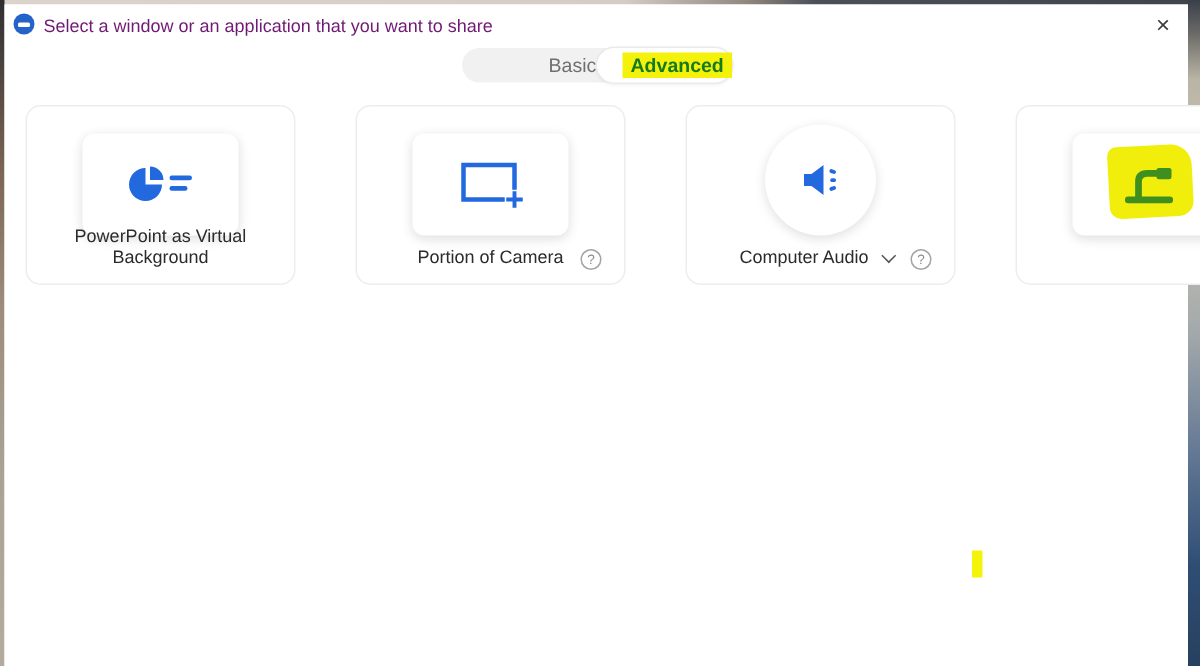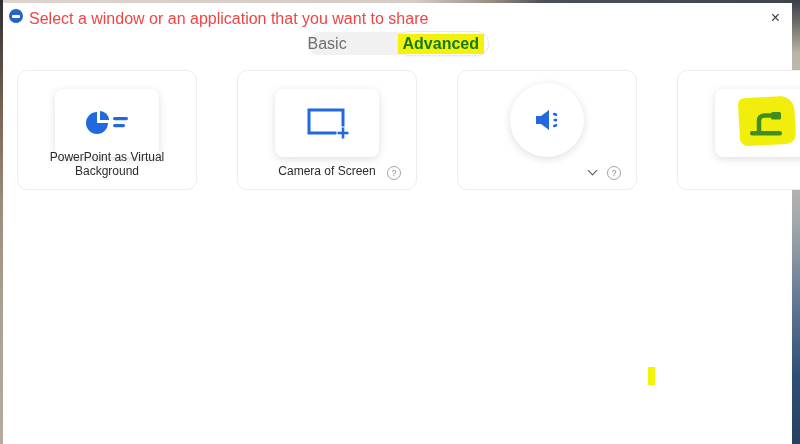--- a/index.html
+++ b/index.html
@@ -16,28 +16,28 @@
   .edge-right { position:absolute; top:0; right:0; width:8px; height:100%;
     background:linear-gradient(to bottom,#3a3f49 0%,#6a6a67 5%,#bab5a6 12%,#c7c2b2 30%,#a3a9ab 50%,#5c7391 70%,#2f4d74 85%,#27405f 100%); }
 
   .dialog { position:absolute; left:3px; top:3px; right:8px; bottom:0; background:#fff; }
 
   .titlebar { position:relative; height:30px; }
   .app-icon { position:absolute; left:6px; top:6px; width:14px; height:14px;
     border-radius:50%; background:#2563c9; }
   .app-icon::after { content:""; position:absolute; left:3px; top:6px; width:8px; height:2.5px;
     background:#fff; border-radius:1px; }
-  .dialog-title { position:absolute; left:26px; top:7px; font-size:16px; color:#ef4444;text-align:center; }
+  .dialog-title { position:absolute; left:26px; top:7px; font-size:12px; color:#701a75;text-align:center; }
   .close-btn { position:absolute; right:12px; top:7px; font-size:16px; line-height:16px;
     color:#3c3c3c; cursor:pointer; }
 
   .tabs { position:absolute; left:50%; transform:translateX(-50%); top:29px;
     width:180px; height:23px; background:#f1f1f2; border-radius:12px; display:flex; }
-  .tab { flex:1; display:flex; align-items:center; justify-content:flex-start;
-    font-size:16px; color:#6f6f6f; cursor:pointer; }
+  .tab { flex:1; display:flex; align-items:center; justify-content:flex-end;
+    font-size:13px; color:#6f6f6f; cursor:pointer; }
   .tab.selected { background:#fff; border-radius:12px;
     box-shadow:0 0 0 1px #eaeaea, 0 1px 3px rgba(0,0,0,.10); }
   .hl-text { background:#f4f10a; color:#157a1d; font-weight:bold; padding:1px 5px; }
 
   .cards { position:absolute; left:14px; top:67px; display:grid;
     grid-template-columns:repeat(4,180px); grid-auto-rows:120px; column-gap:15px; row-gap:10px;gap:40px; }
   .card { position:relative; width:180px; height:120px; background:#fff;
     border:1px solid #ededed; border-radius:10px; cursor:pointer; }
   .tile { position:absolute; left:50%; transform:translateX(-50%); top:18px;
     width:104px; height:68px; background:#fff; border-radius:8px;
@@ -102,33 +102,34 @@
       <div class="card">
         <div class="tile">
           <svg width="46" height="36" viewBox="0 0 46 36">
             <rect x="5" y="5" width="34" height="23" fill="none" stroke="#2268df" stroke-width="3"></rect>
             <line x1="39" y1="21.5" x2="39" y2="34.5" stroke="#fff" stroke-width="6"></line>
             <line x1="32.5" y1="28" x2="45.5" y2="28" stroke="#fff" stroke-width="6"></line>
             <line x1="39" y1="22.5" x2="39" y2="33.5" stroke="#2268df" stroke-width="2.6"></line>
             <line x1="33.5" y1="28" x2="44.5" y2="28" stroke="#2268df" stroke-width="2.6"></line>
           </svg>
         </div>
-        <div class="card-label">Camera of Screen</div>
+        <div class="card-label">Portion of Camera</div>
         <div class="help-icon">?</div>
       </div>
 
       <div class="card">
         <div class="tile circle">
           <svg width="30" height="30" viewBox="0 0 30 30">
             <polygon points="4,11 9,11 17,5 17,25 9,19 4,19" fill="#2268df"></polygon>
             <rect x="21" y="8" width="4.5" height="2.6" rx="1.3" fill="#2268df" transform="rotate(18 23 9)"></rect>
             <rect x="21.5" y="13.8" width="3.8" height="2.6" rx="1.3" fill="#2268df"></rect>
             <rect x="21" y="19.4" width="4.5" height="2.6" rx="1.3" fill="#2268df" transform="rotate(-18 23 21)"></rect>
           </svg>
         </div>
+        <div class="card-label shift-left">Computer Audio</div>
         <div class="chevron-icon"></div>
         <div class="help-icon">?</div>
       </div>
 
 
       <div class="card">
         <div class="tile">
           <div class="yellow-blob"></div>
           <svg width="44" height="32" viewBox="0 0 44 32" style="position:relative;z-index:2">
             <rect x="5" y="24" width="32" height="4.5" rx="2" fill="#3f8f1f"></rect>

